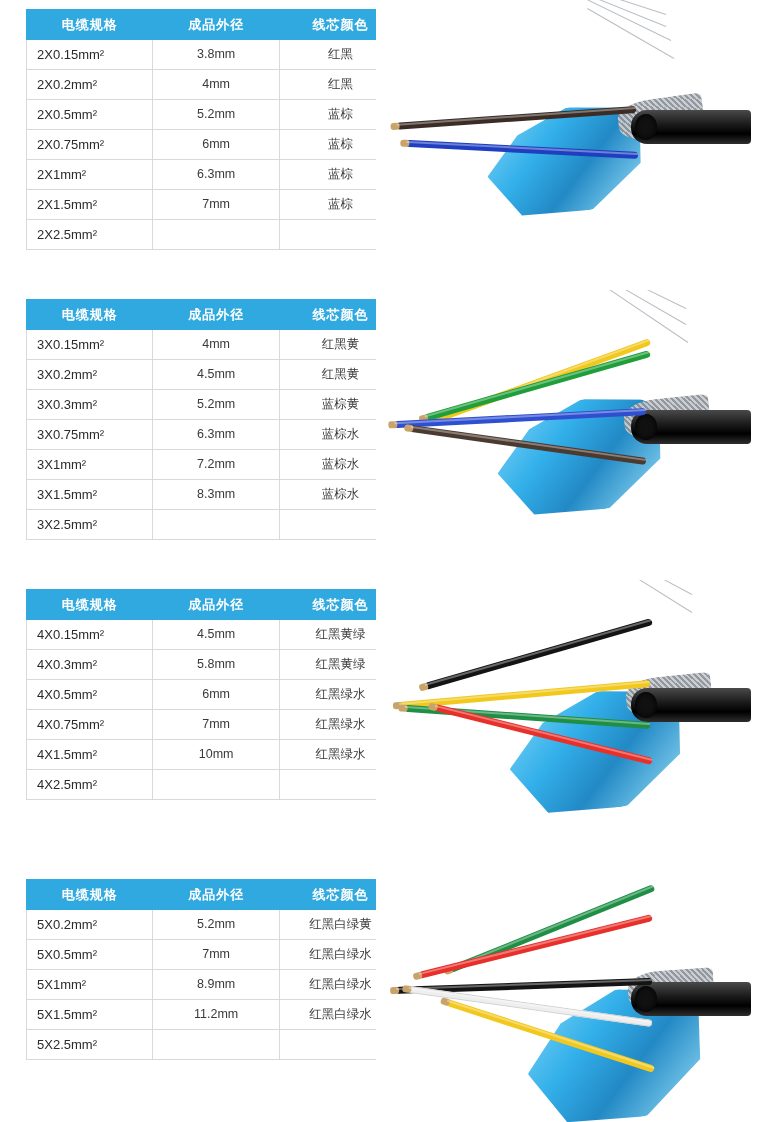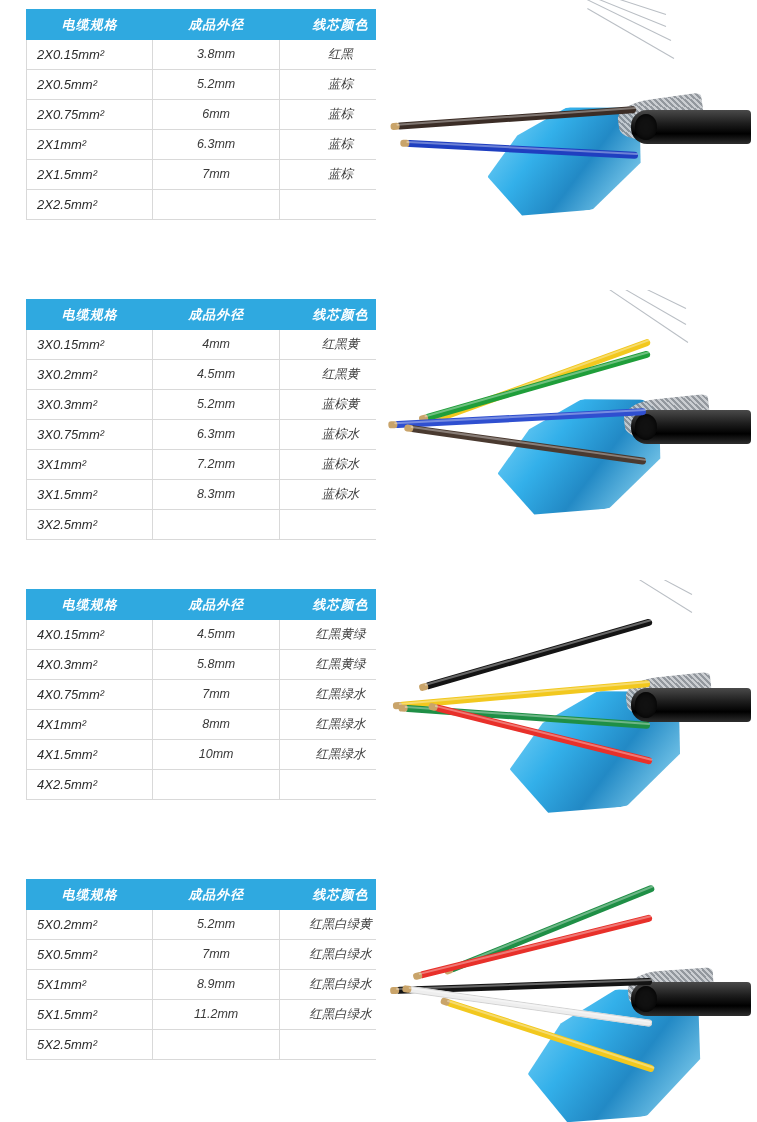--- a/index.html
+++ b/index.html
@@ -24,21 +24,20 @@
   .panel + .panel { margin-top: 22px; }
 
   .spec-table {
     border-collapse: collapse;
     width: 376px;
     table-layout: fixed;
     position: absolute;
     left: 26px;
     top: 9px;
     background: #fff;
-    font-style: italic;
   }
   .spec-table th, .spec-table td {
     border: 1px solid #d9d9d9;
     height: 29px;
     font-size: 13px;
     color: #333;
     text-align: center;
     vertical-align: middle;
     padding: 0;
     line-height: 29px;
@@ -155,20 +154,25 @@
         <th class="c2">线芯颜色</th>
       </tr>
     </thead>
     <tbody>
       <tr>
           <td class="c0">2X0.15mm²</td>
           <td class="c1">3.8mm</td>
           <td class="c2">红黑</td>
         </tr>
       <tr>
+          <td class="c0">2X0.2mm²</td>
+          <td class="c1">4mm</td>
+          <td class="c2">红黑</td>
+        </tr>
+      <tr>
           <td class="c0">2X0.5mm²</td>
           <td class="c1">5.2mm</td>
           <td class="c2">蓝棕</td>
         </tr>
       <tr>
           <td class="c0">2X0.75mm²</td>
           <td class="c1">6mm</td>
           <td class="c2">蓝棕</td>
         </tr>
       <tr>
@@ -294,27 +298,27 @@
           <td class="c0">4X0.15mm²</td>
           <td class="c1">4.5mm</td>
           <td class="c2">红黑黄绿</td>
         </tr>
       <tr>
           <td class="c0">4X0.3mm²</td>
           <td class="c1">5.8mm</td>
           <td class="c2">红黑黄绿</td>
         </tr>
       <tr>
+          <td class="c0">4X0.5mm²</td>
+          <td class="c1">6mm</td>
+          <td class="c2">红黑绿水</td>
+        </tr>
+      <tr>
           <td class="c0">4X0.75mm²</td>
           <td class="c1">7mm</td>
-          <td class="c2">红黑绿水</td>
-        </tr>
-      <tr>
-          <td class="c0">4X1mm²</td>
-          <td class="c1">8mm</td>
           <td class="c2">红黑绿水</td>
         </tr>
       <tr>
           <td class="c0">4X1.5mm²</td>
           <td class="c1">10mm</td>
           <td class="c2">红黑绿水</td>
         </tr>
       <tr>
           <td class="c0">4X2.5mm²</td>
           <td class="c1"></td>

